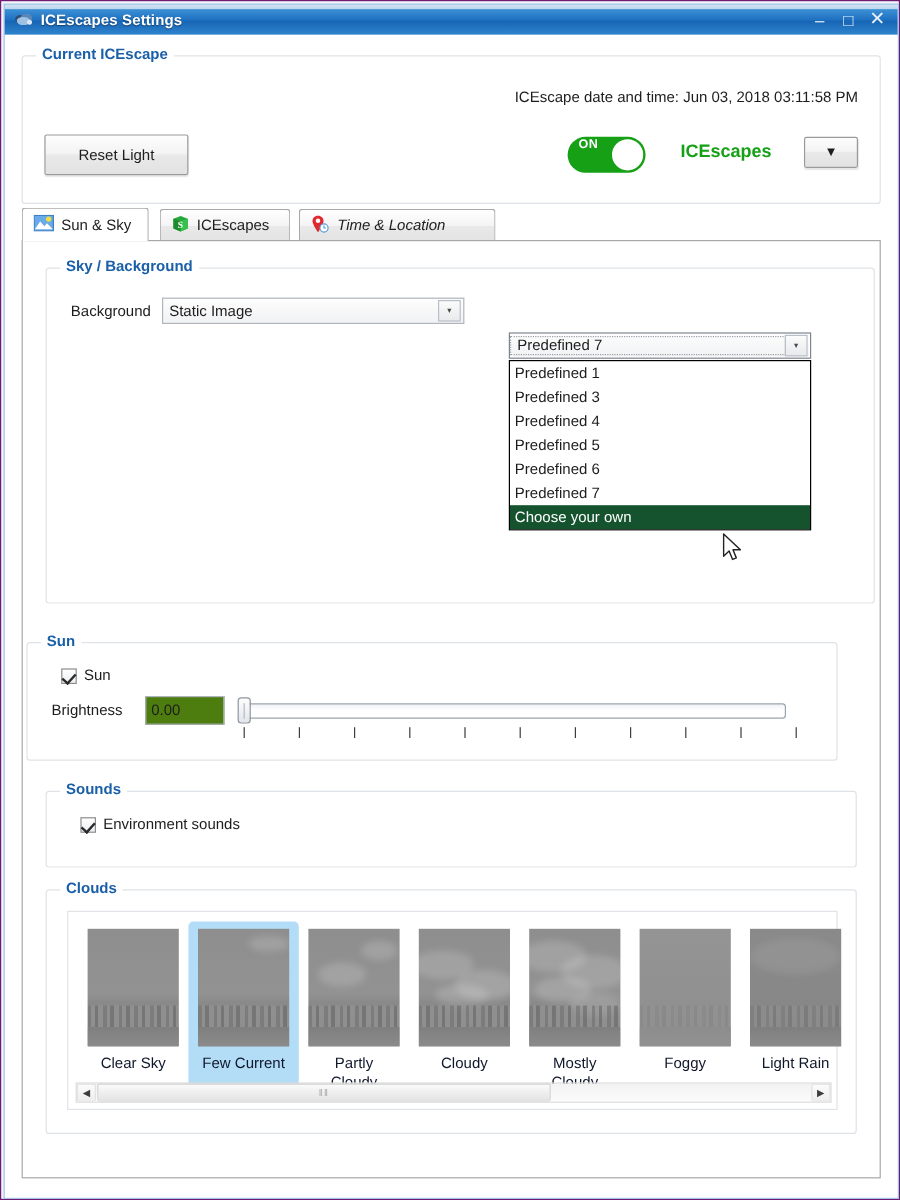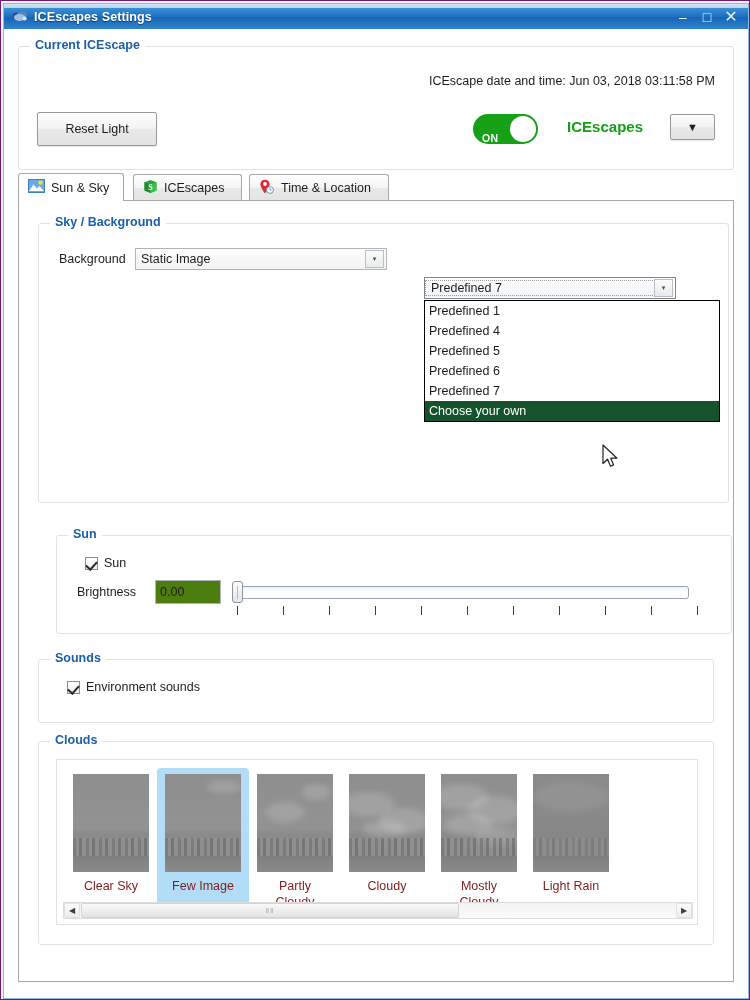--- a/index.html
+++ b/index.html
@@ -94,21 +94,21 @@
     display: flex; align-items: center; justify-content: center;
     box-shadow: 0 1px 1px rgba(0,0,0,.10);
   }
 
   
   .toggle {
     position: absolute;
     width: 65px; height: 30px;
     border-radius: 15px;
     background: #16a016;
-    display: flex; align-items: flex-end;
+    display: flex; align-items: flex-start;
   }
   .toggle .on-txt {
     color: #ffffff; font-size: 10.5px; font-weight: bold;
     margin-left: 9px; letter-spacing: .4px;
   }
   .toggle .knob {
     position: absolute; right: 2px; top: 2px;
     width: 26px; height: 26px; border-radius: 50%;
     background: #ffffff;
   }
@@ -266,21 +266,21 @@
     background: linear-gradient(to bottom,#7f7f7f,#8b8b8b);
   }
   .wthumb .cloud {
     position: absolute;
     background: rgba(255,255,255,.16);
     border-radius: 50%;
     filter: blur(3px);
   }
   .wlabel {
     margin-top: 7px;
-    font-size: 12.5px; color: #7f1d1d;
+    font-size: 12.5px; color: #0f172a;
     text-align: center; line-height: 1.25;
     max-width: 86px;
   }
 
   
   .hsb {
     position: absolute;
     height: 17px;
     background: linear-gradient(to bottom,#f2f2f2,#fbfbfb);
     border: 1px solid #dcdcdc;
@@ -367,21 +367,21 @@
           <svg width="15" height="15" viewBox="0 0 15 15">
             <path d="M1.5 3.2 L7.5 1 L13.5 3.2 L13.5 11.5 L7.5 14 L1.5 11.5 Z" fill="#27a83a"></path>
             <path d="M1.5 3.2 L7.5 5.4 L7.5 14 L1.5 11.5 Z" fill="#1e8c2e"></path>
             <path d="M7.5 5.4 L13.5 3.2 L13.5 11.5 L7.5 14 Z" fill="#37c14c"></path>
             <text x="7.4" y="11" font-size="8" font-family="Liberation Serif, serif" fill="#ffffff" text-anchor="middle" font-weight="bold">S</text>
           </svg>
         </span>
         <span>ICEscapes</span>
       </div>
 
-      <div class="tab" style="left:231px; width:140px;">
+      <div class="tab" style="left:231px; width:164px;font-style:italic;">
         <span style="flex:none;">
           <svg width="16" height="16" viewBox="0 0 16 16">
             <path d="M6 0.8 C8.8 0.8 10.6 2.8 10.6 5.2 C10.6 8.2 6 14.6 6 14.6 C6 14.6 1.4 8.2 1.4 5.2 C1.4 2.8 3.2 0.8 6 0.8 Z" fill="#e0282e"></path>
             <circle cx="6" cy="5" r="1.9" fill="#ffffff"></circle>
             <circle cx="11" cy="11" r="3.4" fill="#ffffff" stroke="#5b9bd5" stroke-width="1"></circle>
             <path d="M11 9 L11 11 L12.6 11" stroke="#5b9bd5" stroke-width="1" fill="none"></path>
           </svg>
         </span>
         <span>Time &amp; Location</span>
       </div>
@@ -398,36 +398,37 @@
           <span class="ctext">Static Image</span>
           <span class="carrow">▾</span>
         </div>
       </div>
 
       <div class="combo focused" style="left:405px; top:76px; width:252px; z-index:40;">
         <span class="ctext">Predefined 7</span>
         <span class="carrow">▾</span>
       </div>
 
-      <div class="droplist" style="left:405px; top:99px; width:296px;">
+      <div class="droplist" style="left:405px; top:99px; width:252px;">
         <div class="dropitem">Predefined 1</div>
+        <div class="dropitem">Predefined 3</div>
         <div class="dropitem">Predefined 4</div>
         <div class="dropitem">Predefined 5</div>
         <div class="dropitem">Predefined 6</div>
         <div class="dropitem">Predefined 7</div>
         <div class="dropitem sel">Choose your own</div>
       </div>
 
       <span class="cursor" style="left:583px; top:243px;">
         <svg width="20" height="28" viewBox="0 0 20 28">
           <path d="M1 1 L1 19.5 L5.6 15.2 L8.5 22.2 L11.6 20.9 L8.8 14.2 L15 14.2 Z" fill="#ffffff" stroke="#222222" stroke-width="1.2" stroke-linejoin="round"></path>
         </svg>
       </span>
 
-      <div class="group" style="left:37px; top:334px; width:676px; height:99px;">
+      <div class="group" style="left:3px; top:334px; width:676px; height:99px;">
         <span class="legend">Sun</span>
 
         <div class="cbrow" style="left:28px; top:20px;">
           <span class="cbox checked"></span>
           <span class="lbl">Sun</span>
         </div>
 
         <span class="lbl" style="position:absolute; left:20px; top:49px;">Brightness</span>
 
         <div class="tinput" style="left:98px; top:44px; width:66px; height:24px;">
@@ -475,21 +476,21 @@
               </span>
               <span class="wlabel">Clear Sky</span>
             </div>
 
             <div class="witem sel">
               <span class="wthumb">
                 <span class="cloud" style="left:42px; top:6px; width:34px; height:13px;"></span>
                 <span class="skyline"></span>
                 <span class="ground"></span>
               </span>
-              <span class="wlabel">Few Image</span>
+              <span class="wlabel">Few Current</span>
             </div>
 
             <div class="witem">
               <span class="wthumb">
                 <span class="cloud" style="left:8px; top:28px; width:40px; height:20px;"></span>
                 <span class="cloud" style="left:44px; top:10px; width:30px; height:16px;"></span>
                 <span class="skyline"></span>
                 <span class="ground"></span>
               </span>
               <span class="wlabel" style="white-space:pre-line;">Partly
@@ -513,20 +514,27 @@
                 <span class="cloud" style="left:26px; top:22px; width:56px; height:28px;"></span>
                 <span class="cloud" style="left:4px; top:40px; width:48px; height:22px;"></span>
                 <span class="cloud" style="left:34px; top:54px; width:44px; height:18px;"></span>
                 <span class="skyline"></span>
                 <span class="ground"></span>
               </span>
               <span class="wlabel" style="white-space:pre-line;">Mostly
 Cloudy</span>
             </div>
 
+            <div class="witem">
+              <span class="wthumb" style="background:linear-gradient(to bottom,#949494,#8e8e8e);">
+                <span class="skyline" style="opacity:.25;"></span>
+                <span class="ground" style="background:linear-gradient(to bottom,#8d8d8d,#919191);"></span>
+              </span>
+              <span class="wlabel">Foggy</span>
+            </div>
 
             <div class="witem">
               <span class="wthumb" style="background:linear-gradient(to bottom,#8a8a8a,#868686);">
                 <span class="cloud" style="left:0px; top:8px; width:76px; height:30px; opacity:.5;"></span>
                 <span class="skyline" style="opacity:.6;"></span>
                 <span class="ground"></span>
               </span>
               <span class="wlabel">Light Rain</span>
             </div>
 

